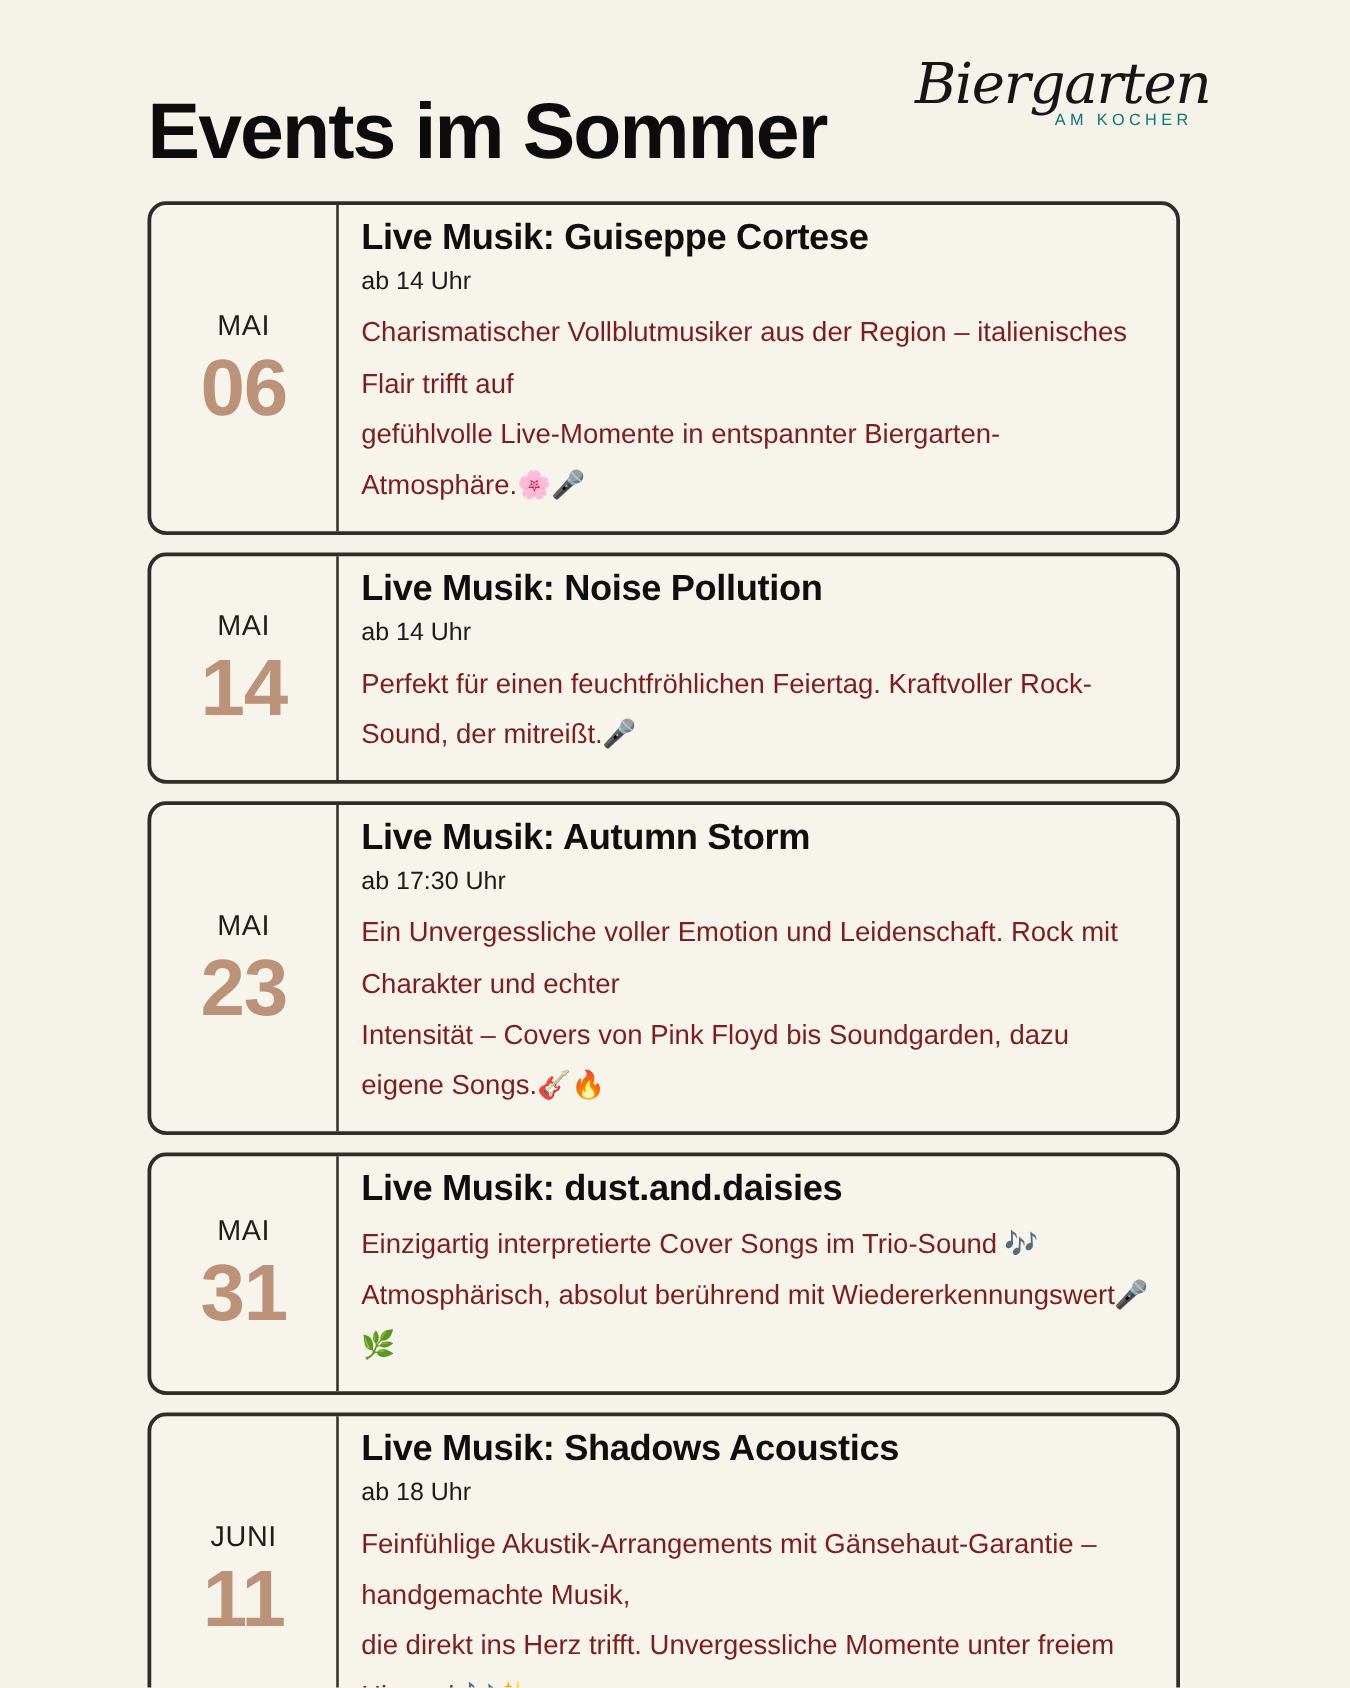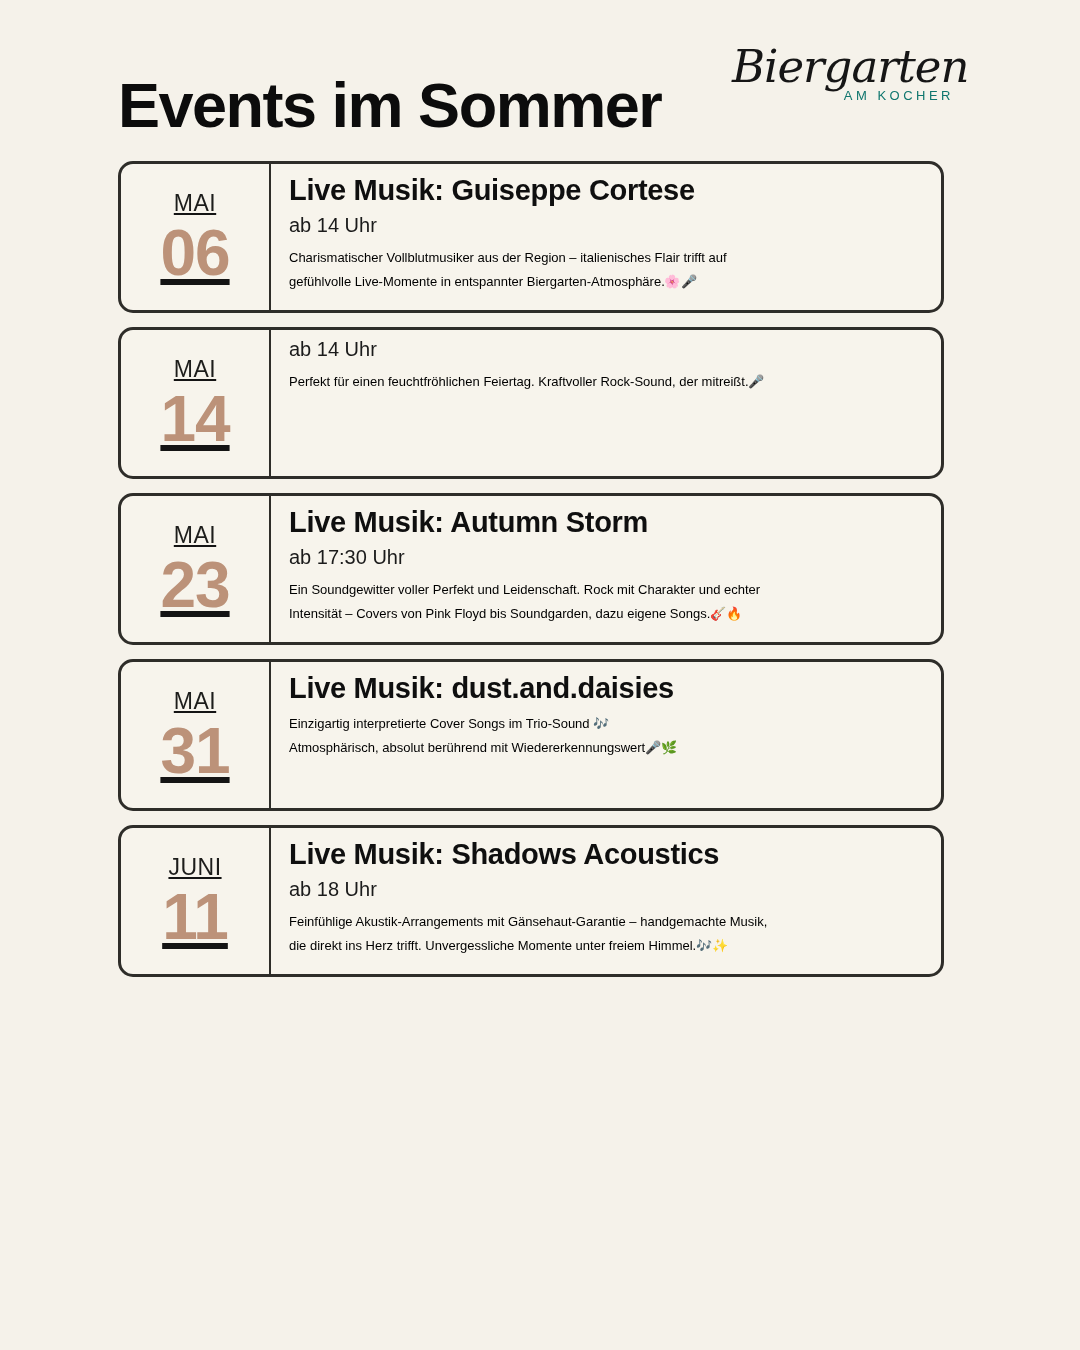--- a/index.html
+++ b/index.html
@@ -40,34 +40,33 @@
     box-sizing:border-box;
     display:grid;grid-template-columns:150px 1fr;
     border:3px solid #2E2D29;border-radius:15px;
     background:#F7F4EC;
     min-height:152px;
   }
   .date-cell{
     border-right:2px solid #2E2D29;
     display:flex;flex-direction:column;align-items:center;justify-content:center;
     padding:8px 0;
-    text-decoration:underline;
   }
   .month{font-size:23px;color:#1d1d1b;letter-spacing:0.5px;}
   .day{
     font-size:64px;font-weight:800;color:#BC9279;
     line-height:1;margin-top:4px;letter-spacing:-1px;
   }
   .content-cell{padding:8px 20px 16px 18px;}
   .event-title{
     margin:2px 0 7px 0;
     font-size:29px;font-weight:800;letter-spacing:-0.3px;color:#0f0f0f;
   }
   .event-time{font-size:20px;color:#1b1b1b;margin-bottom:9px;}
-  .event-desc{font-size:13px;color:#000000;line-height:1.85;}
+  .event-desc{font-size:22px;color:#7f1d1d;line-height:1.85;}
   .desc-line{display:block;}
 </style>
 </head>
 <body>
 
 <div class="header">
   <h1 class="page-title">Events im Sommer</h1>
   <div class="logo">
     <div class="logo-script">Biergarten</div>
     <div class="logo-sub">AM KOCHER</div>
@@ -88,36 +87,37 @@
           <span class="desc-line">gefühlvolle Live-Momente in entspannter Biergarten-Atmosphäre.🌸🎤</span>
         </div>
       </div>
     </div>
     <div class="card">
       <div class="date-cell">
         <div class="month">MAI</div>
         <div class="day">14</div>
       </div>
       <div class="content-cell">
+        <h2 class="event-title">Live Musik: Noise Pollution</h2>
         <div class="event-time">ab 14 Uhr</div>
         <div class="event-desc">
           <span class="desc-line">Perfekt für einen feuchtfröhlichen Feiertag. Kraftvoller Rock-Sound, der mitreißt.🎤</span>
         </div>
       </div>
     </div>
     <div class="card">
       <div class="date-cell">
         <div class="month">MAI</div>
         <div class="day">23</div>
       </div>
       <div class="content-cell">
         <h2 class="event-title">Live Musik: Autumn Storm</h2>
         <div class="event-time">ab 17:30 Uhr</div>
         <div class="event-desc">
-          <span class="desc-line">Ein Soundgewitter voller Perfekt und Leidenschaft. Rock mit Charakter und echter</span>
+          <span class="desc-line">Ein Unvergessliche voller Emotion und Leidenschaft. Rock mit Charakter und echter</span>
           <span class="desc-line">Intensität – Covers von Pink Floyd bis Soundgarden, dazu eigene Songs.🎸🔥</span>
         </div>
       </div>
     </div>
     <div class="card">
       <div class="date-cell">
         <div class="month">MAI</div>
         <div class="day">31</div>
       </div>
       <div class="content-cell">

